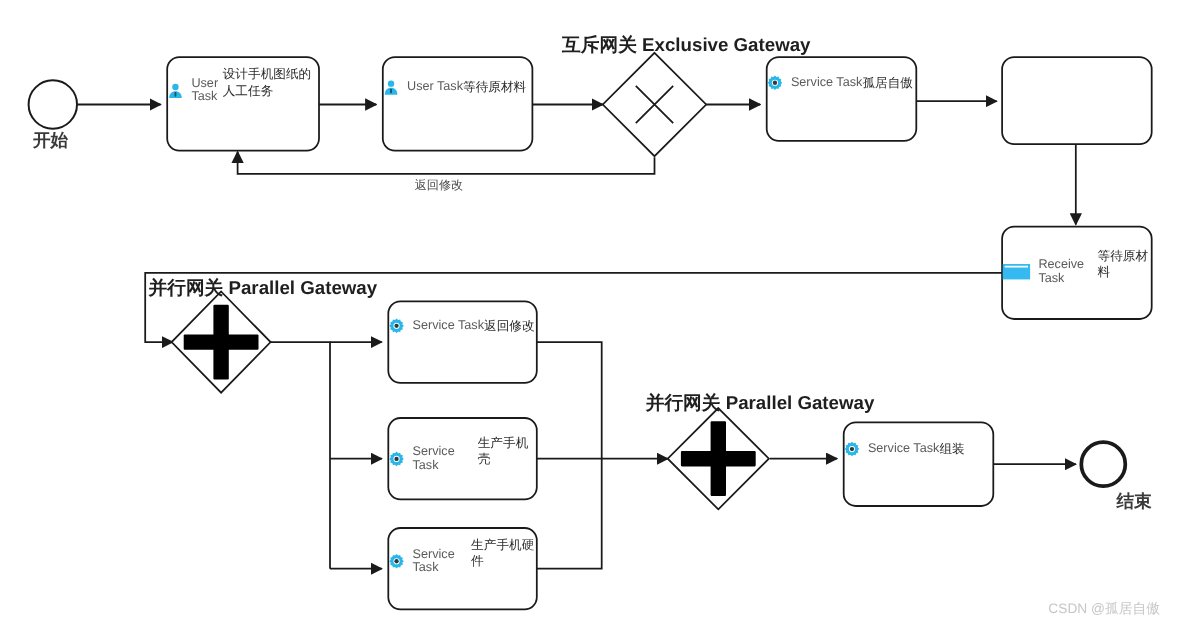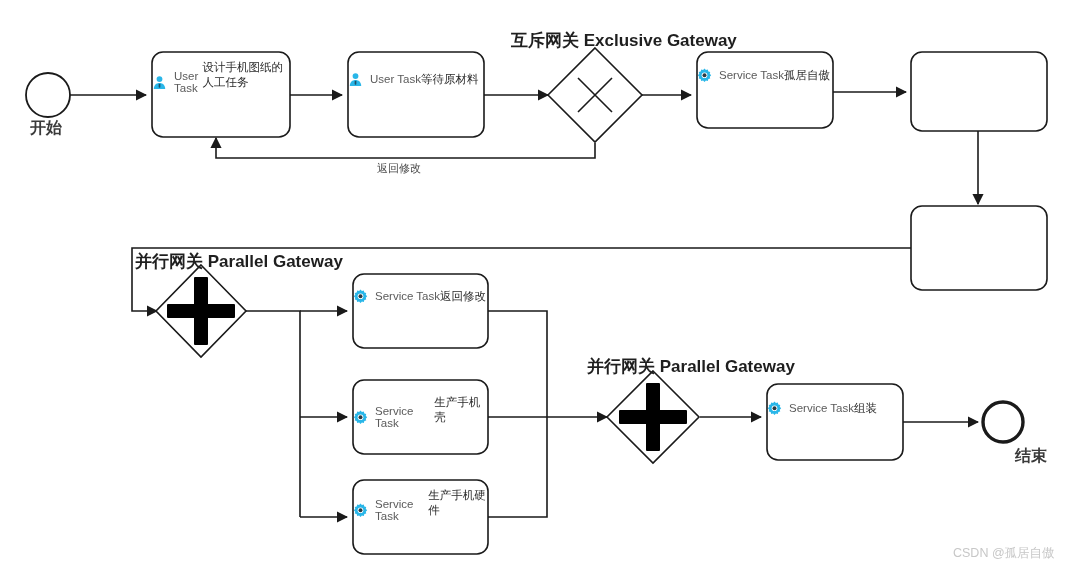--- a/index.html
+++ b/index.html
@@ -224,20 +224,32 @@
           <circle cx="8" cy="7.7" r="3" fill="#ffffff"></circle>
           <circle cx="8" cy="7.7" r="2.1" fill="#2b3b44"></circle>
         </svg>
       </span>
       <span class="task-type">Service Task</span>
     </div>
     <div class="task-name" style="margin-top:11px;">孤居自傲</div>
   </div>
 
 
+  <div class="task-box-label" style="left:911px; top:213px; width:136px;">
+    <div class="task-head">
+      <span class="icon" style="width:26px; flex:0 0 26px; height:16px;">
+        <svg viewBox="0 0 26 16" width="26" height="16">
+          <rect x="0.5" y="1" width="25" height="14" fill="#34B9F0"></rect>
+          <rect x="2.4" y="2.6" width="21.2" height="1.6" fill="#ffffff"></rect>
+        </svg>
+      </span>
+      <span class="task-type">Receive Task</span>
+    </div>
+    <div class="task-name" style="margin-top:12px;">等待原材料</div>
+  </div>
 
   <div class="task-box-label" style="left:353px; top:280px; width:135px;">
     <div class="task-head">
       <span class="icon">
         <svg viewBox="0 0 16 16" width="15" height="15">
           <path fill="#29B6E8" d="M8 0.6 L9.5 2.1 L11.5 1.6 L12.1 3.6 L14.1 4.2 L13.6 6.2 L15.1 7.7 L13.6 9.2 L14.1 11.2 L12.1 11.8 L11.5 13.8 L9.5 13.3 L8 14.8 L6.5 13.3 L4.5 13.8 L3.9 11.8 L1.9 11.2 L2.4 9.2 L0.9 7.7 L2.4 6.2 L1.9 4.2 L3.9 3.6 L4.5 1.6 L6.5 2.1 Z"></path>
           <circle cx="8" cy="7.7" r="3" fill="#ffffff"></circle>
           <circle cx="8" cy="7.7" r="2.1" fill="#2b3b44"></circle>
         </svg>
       </span>

